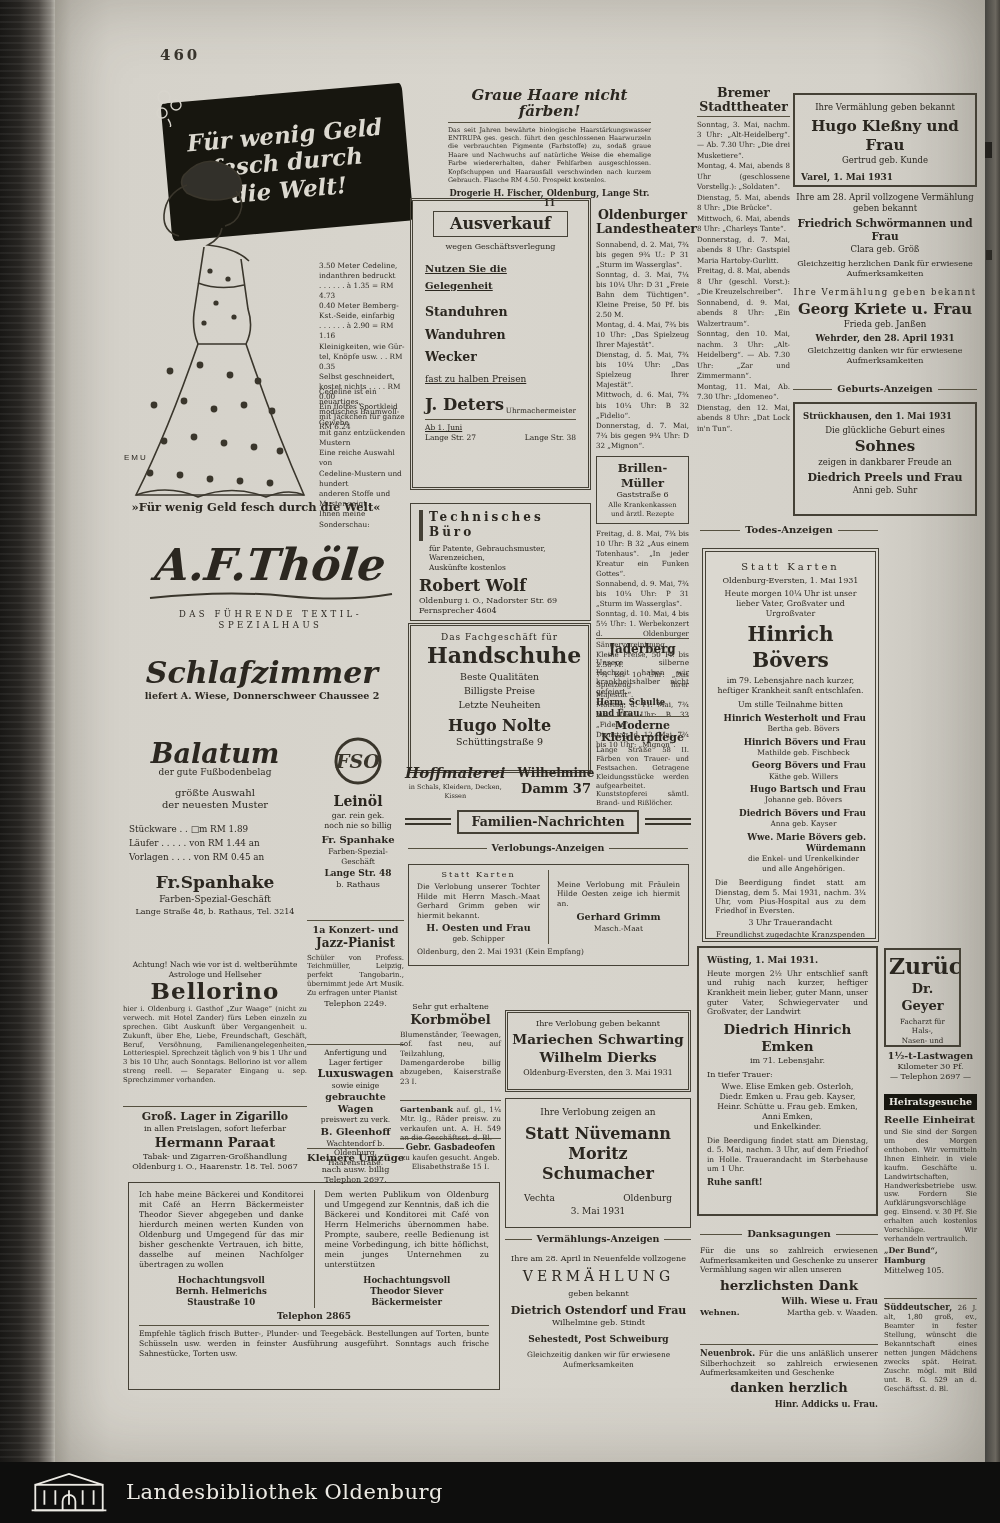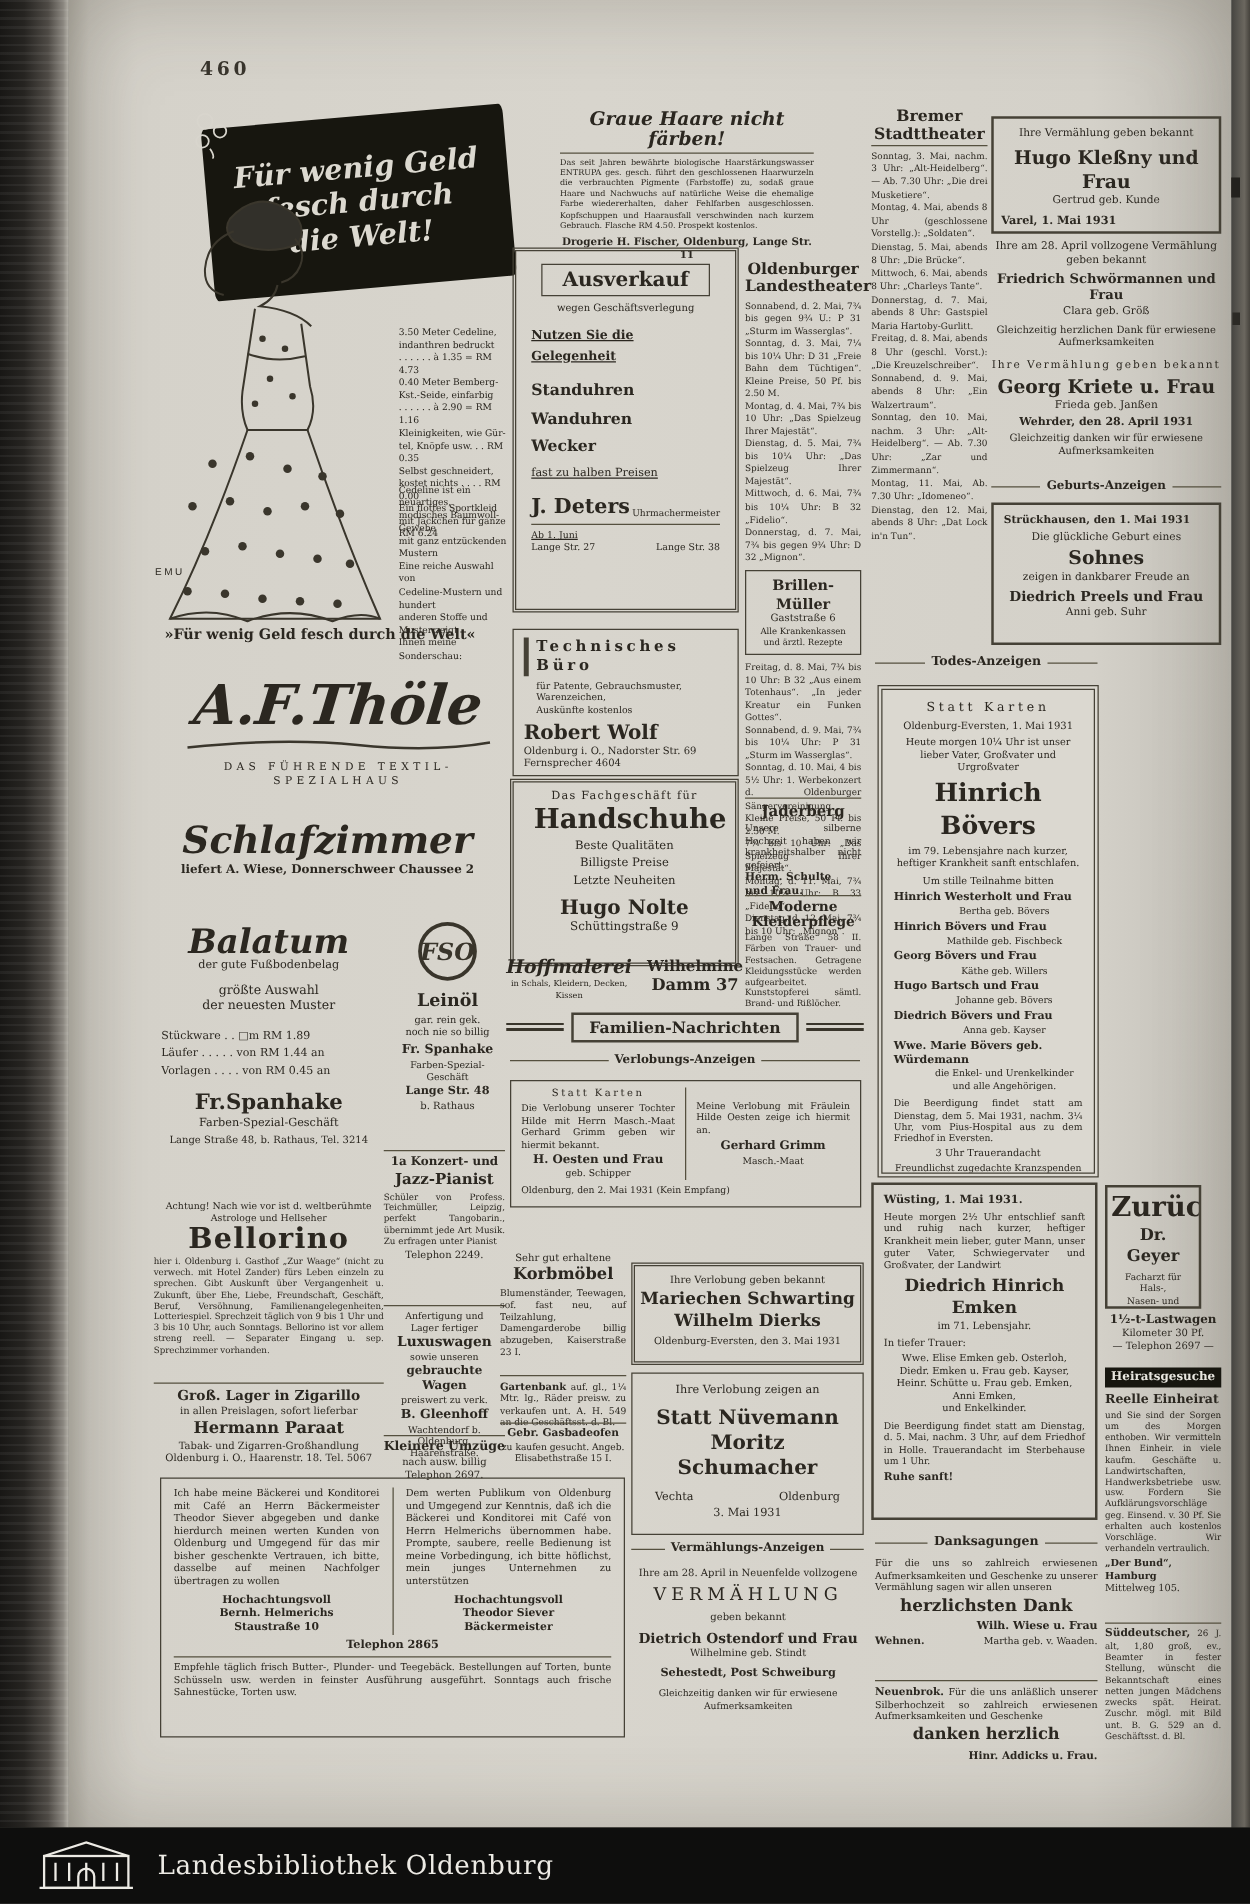--- a/index.html
+++ b/index.html
@@ -22,21 +22,21 @@
  background:linear-gradient(90deg,#b5b2a9 0,#cbc8c0 16px,#d5d2ca 55px,#d8d5cd 45%,#d4d1c9 88%,#c2bfb7 100%);
  box-shadow:inset 0 0 70px rgba(70,62,48,.28)}
 #spine{position:absolute;left:0;top:0;width:55px;height:1462px;
  background:linear-gradient(90deg,#181715,#262421 35%,#4e4a45 70%,#8a867f 92%,#b5b2a9);}
 #spine .pages{position:absolute;inset:0;background:repeating-linear-gradient(180deg,rgba(255,255,255,.05) 0 2px,transparent 2px 7px)}
 #redge{position:absolute;right:0;top:0;width:15px;height:1462px;background:linear-gradient(90deg,rgba(0,0,0,0),#6b675f 70%,#45423c)}
 #footer{position:absolute;left:0;top:1462px;width:1000px;height:61px;background:#0e0e0d;display:flex;align-items:center;gap:16px;padding-left:28px}
 #footer .lib{color:#eceae4;font-size:21px;letter-spacing:.5px;font-family:"DejaVu Serif",serif}
 .banner{background:#17160f;color:#dcd9d0;display:flex;align-items:center;justify-content:center;transform:rotate(-5deg);border-radius:3px/8px}
 .mourner{margin-top:3px}
-.mourner .mn{font-weight:700;font-size:8.8px;text-align:left}
+.mourner .mn{font-weight:700;font-size:8.8px;text-align:right}
 .mourner .ms{font-size:7.4px;text-align:center;padding-left:26px}
 .invhdr{background:#17160f;color:#e8e6df;text-align:center;font-weight:700}
 </style>
 </head>
 <body>
 
 <div id="spine">
     <div class="pages"></div>
   </div>
 <div id="page"></div>
@@ -173,21 +173,21 @@
   <div class="t c" style="font-size:7.5px">Achtung! Nach wie vor ist d. weltberühmte
 Astrologe und Hellseher</div>
   <div class="c b" style="font-size:23px;letter-spacing:1px;line-height:1.05">Bellorino</div>
   <p class="j" style="font-size:6.9px;margin-top:2px">hier i. Oldenburg i. Gasthof „Zur Waage“ (nicht zu verwech. mit Hotel Zander) fürs Leben einzeln zu sprechen. Gibt Auskunft über Vergangenheit u. Zukunft, über Ehe, Liebe, Freundschaft, Geschäft, Beruf, Versöhnung, Familienangelegenheiten, Lotteriespiel. Sprechzeit täglich von 9 bis 1 Uhr und 3 bis 10 Uhr, auch Sonntags. Bellorino ist vor allem streng reell. — Separater Eingang u. sep. Sprechzimmer vorhanden.</p>
 </div>
 
 <div class="abs c ruletop" style="left:307px;top:1044px;width:97px">
   <div class="t" style="font-size:7.5px">Anfertigung und
 Lager fertiger</div>
   <div class="b" style="font-size:11px">Luxuswagen</div>
-  <div style="font-size:7.5px">sowie unseren</div>
+  <div style="font-size:7.5px">sowie einige</div>
   <div class="b" style="font-size:9.5px">gebrauchte Wagen</div>
   <div style="font-size:7.5px">preiswert zu verk.</div>
   <div class="b" style="font-size:10px;margin-top:1px">B. Gleenhoff</div>
   <div class="t" style="font-size:7.5px">Wachtendorf b. Oldenburg,
 Haarenstraße.</div>
 </div>
 
 <div class="abs c ruletop" style="left:123px;top:1106px;width:184px">
   <div class="b" style="font-size:11px">Groß. Lager in Zigarillo</div>
   <div style="font-size:8px">in allen Preislagen, sofort lieferbar</div>

